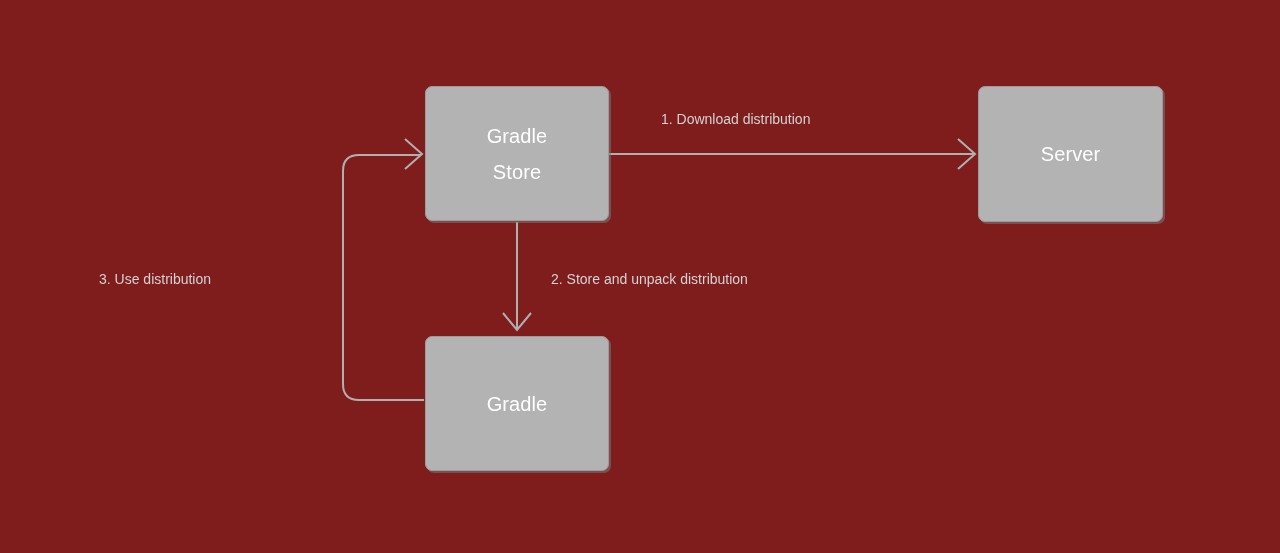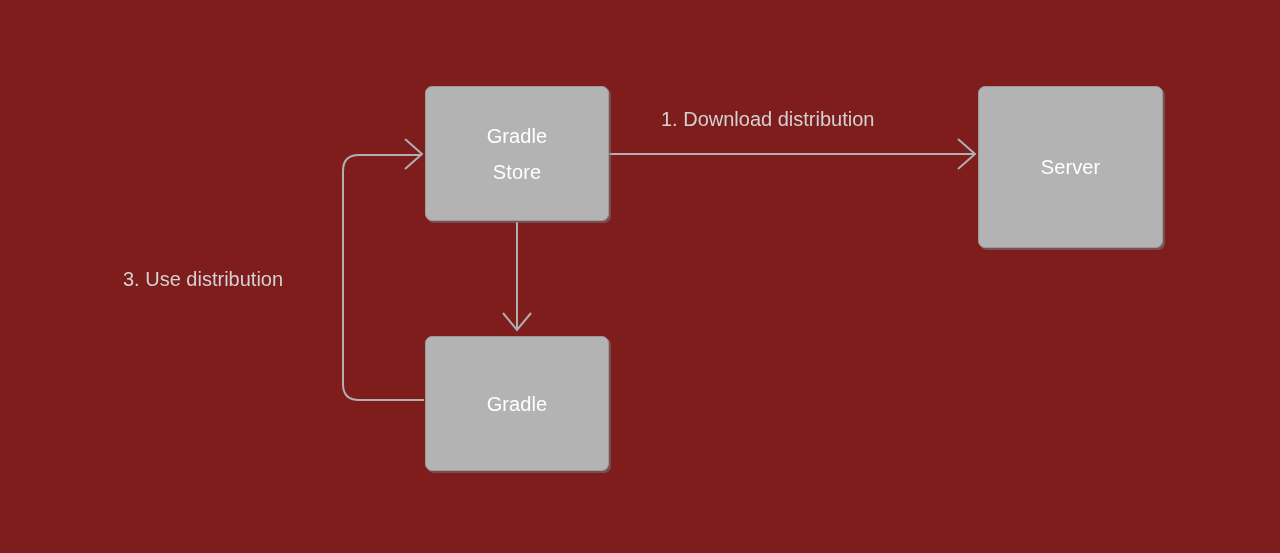--- a/index.html
+++ b/index.html
@@ -53,48 +53,47 @@
   #node-gradle-build {
     left: 425px;
     top: 86px;
     width: 184px;
     height: 135px;
   }
   #node-server {
     left: 978px;
     top: 86px;
     width: 185px;
-    height: 162px;
+    height: 136px;
   }
   #node-gradle-user-home {
     left: 425px;
     top: 336px;
     width: 184px;
     height: 135px;
   }
   .edge-label {
     position: absolute;
     color: #d2d2d2;
-    font-size: 20px;
+    font-size: 14px;
     line-height: 24px;
     white-space: nowrap;
     user-select: none;
   }
   #label-download {
     left: 661px;
     top: 107px;
   }
   #label-store {
     left: 551px;
     top: 267px;
   }
   #label-use {
     left: 99px;
     top: 267px;
-    margin-left: 24px;
   }
 </style>
 </head>
 <body>
 
 <div id="canvas">
 
   <svg class="edges" viewBox="0 0 1280 553" width="1280" height="553" xmlns="http://www.w3.org/2000/svg">
 
     <g>
@@ -121,16 +120,17 @@
   <div class="node" id="node-server">
     <span class="line">Server</span>
   </div>
 
   <div class="node" id="node-gradle-user-home">
     <span class="line">Gradle</span>
   </div>
 
   <div class="edge-label" id="label-download">1. Download distribution</div>
 
+  <div class="edge-label" id="label-store">2. Store and unpack distribution</div>
 
   <div class="edge-label" id="label-use">3. Use distribution</div>
 
 </div>
 
 </body></html>

